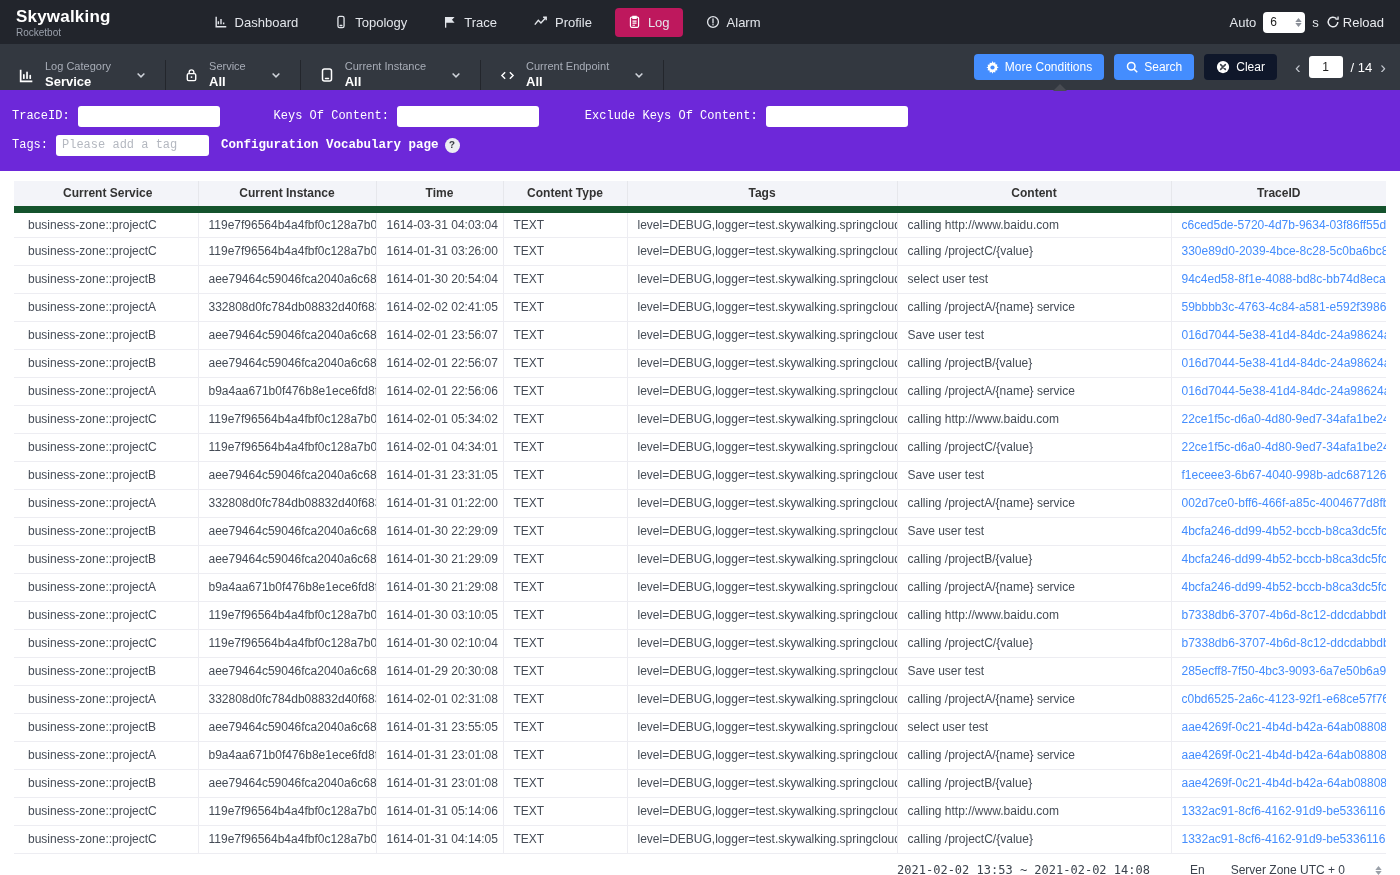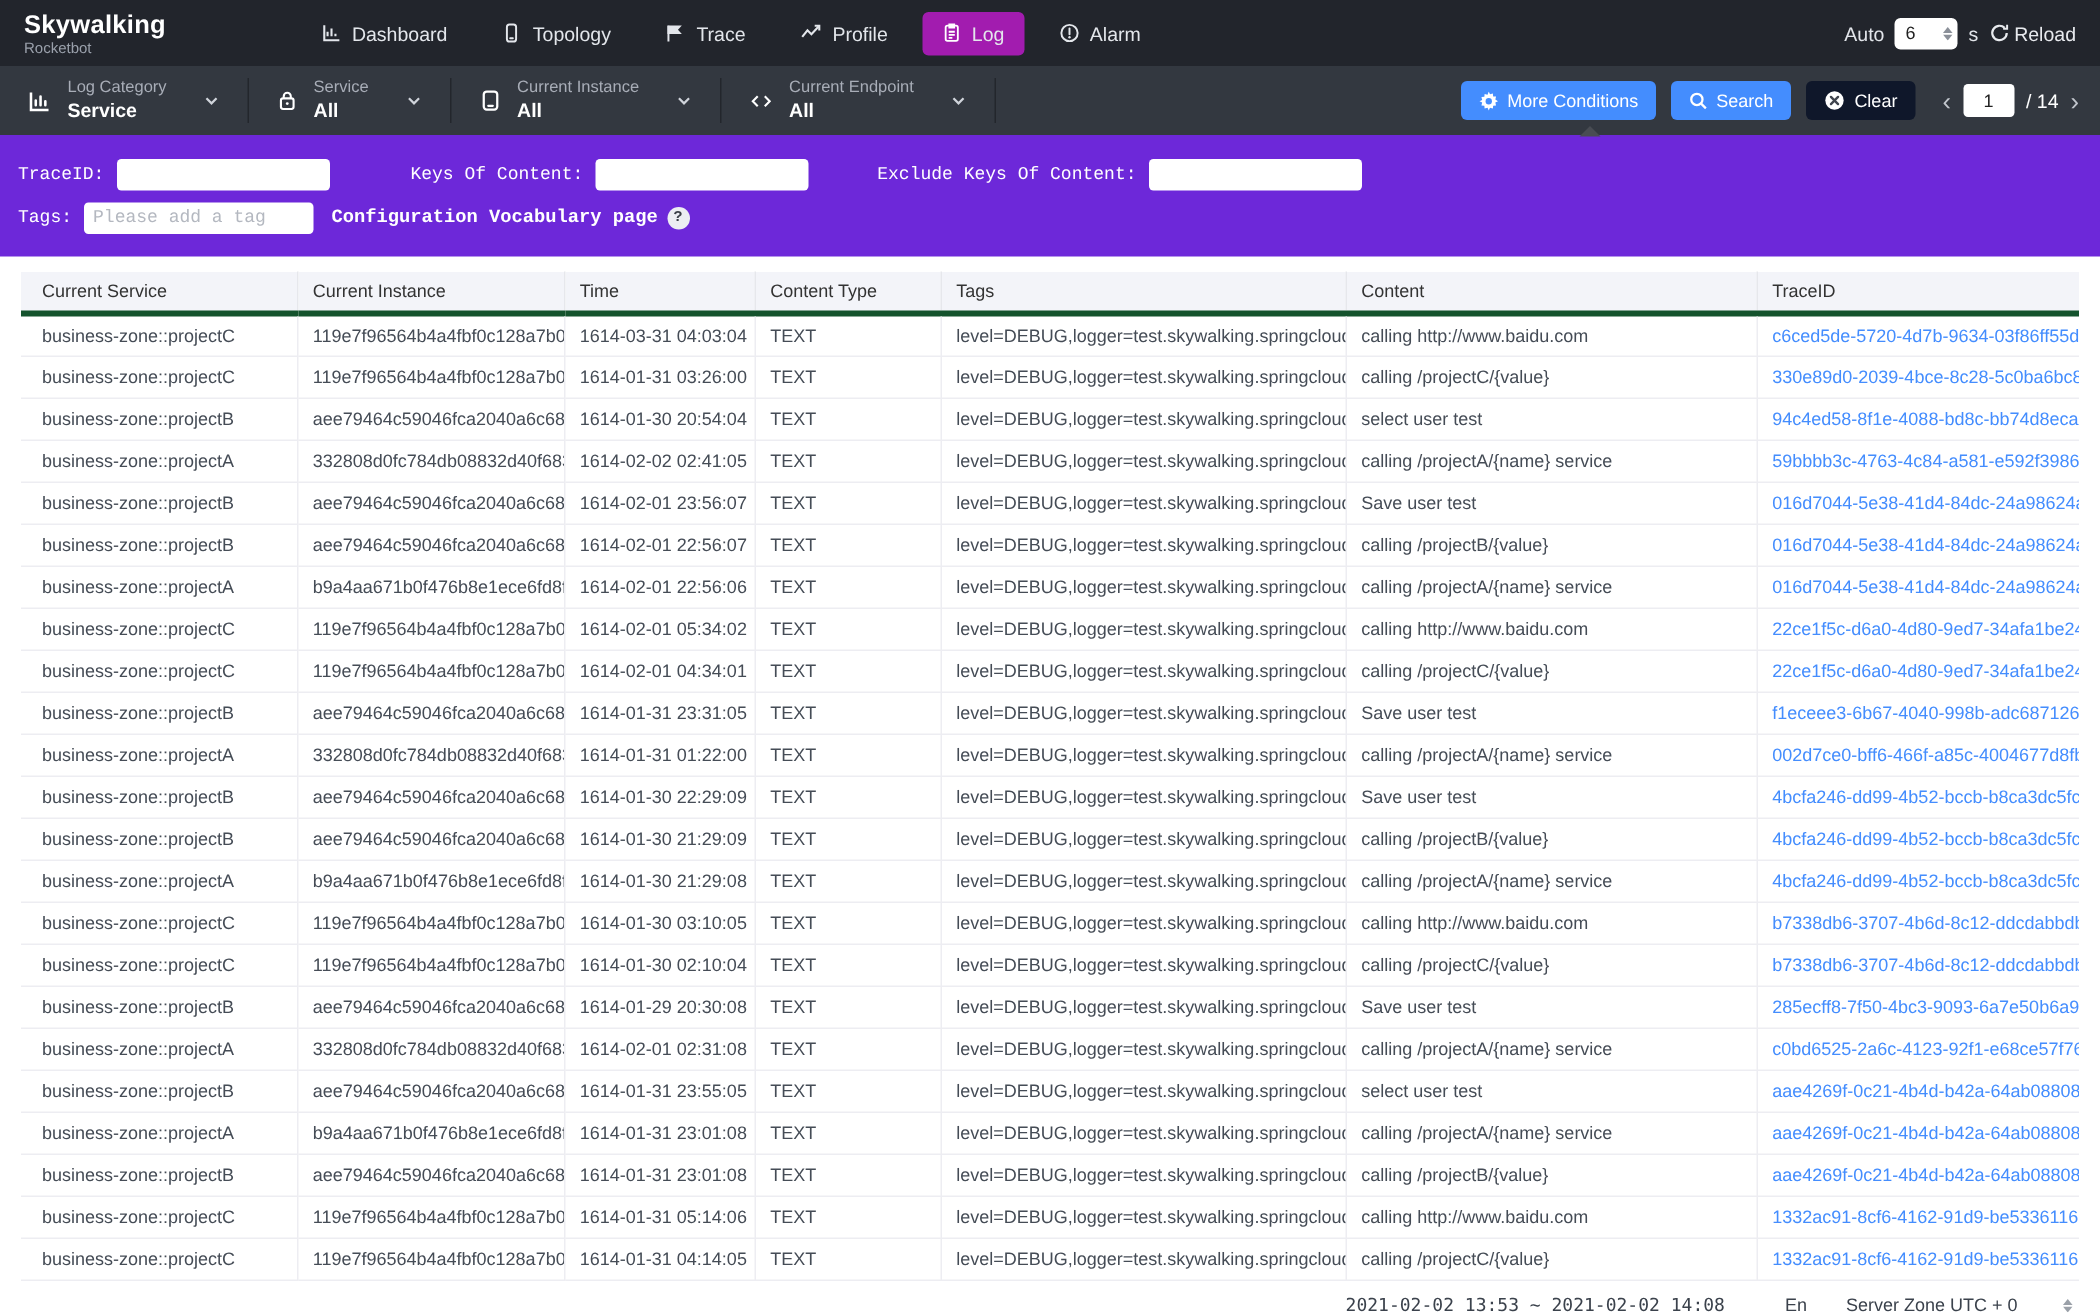--- a/index.html
+++ b/index.html
@@ -7,31 +7,31 @@
   body { font-family:"Liberation Sans", sans-serif; background:#fff; overflow:hidden; }
 
   
   .navbar { height:44px; background:#22252c; display:flex; align-items:center; padding:0 16px; color:#e8eaee; }
   .logo { margin-right:56px; cursor:pointer; }
   .logo-title { font-size:17px; font-weight:bold; color:#fff; letter-spacing:.2px; display:flex; align-items:flex-start;gap:20px; }
   .logo-moon { width:13px; height:13px; margin-left:1px; margin-top:0; }
   .logo-sub { font-size:10px; color:#9aa0ab; margin-top:0; }
   .nav-items { display:flex; align-items:center; gap:10px; flex:1; }
   .nav-item { display:flex; align-items:center; gap:7px; font-size:13px; color:#e3e6eb; padding:7px 13px; border-radius:4px; cursor:pointer; }
-  .nav-item.active { background:#a21caf; }
+  .nav-item.active { background:#be185d; }
   .nicon { display:flex; align-items:center; }
   .nicon svg { display:block; }
   .nav-right { display:flex; align-items:center; gap:7px; font-size:13px; color:#e3e6eb; }
   .auto-box { display:inline-flex; align-items:center; justify-content:space-between; width:42px; height:21px; background:#fff; border-radius:4px; padding:0 3px 0 7px; color:#222; font-size:12px; cursor:text; }
   .spin { display:flex; flex-direction:column; gap:1px; }
   .reload-btn { display:flex; align-items:center; gap:3px; background:none; border:none; color:#e8eaee; font-size:13px; cursor:pointer; font-family:inherit; }
 
   
   .toolbar { height:46px; background:#333840; display:flex; align-items:stretch; color:#fff; }
-  .selectors { display:flex; align-items:center; }
+  .selectors { display:flex; align-items:flex-end; }
   .selector { display:flex; align-items:center; gap:10px; padding:0 18px; border-right:1px solid #23262c; cursor:pointer; min-width:128px; }
   .selector:first-child { border-left:none; }
   .sel-text { display:flex; flex-direction:column; line-height:1.25; }
   .sel-label { font-size:11px; color:#a8adb7; }
   .sel-value { font-size:13px; color:#fff; font-weight:bold; }
   .sel-chevron { margin-left:14px; display:flex; }
   .toolbar-right { margin-left:auto; display:flex; align-items:center; gap:10px; padding-right:14px; }
   .btn { display:inline-flex; align-items:center; gap:6px; height:26px; padding:0 12px; border:none; border-radius:4px; font-size:12px; color:#fff; cursor:pointer; font-family:inherit; }
   .btn-blue { background:#448dfe; }
   .btn-dark { background:#0f172a; }
@@ -49,21 +49,21 @@
   .cond-gap { width:54px; }
   .cond-gap2 { width:46px; }
   .tags-input { width:153px; }
   .tags-input::placeholder { color:#b4b8c0; }
   .vocab-link { font-size:12.5px; font-weight:bold; color:#fff; margin-left:12px; cursor:pointer; }
   .help-icon { display:inline-flex; align-items:center; justify-content:center; width:15px; height:15px; border-radius:50%; background:#eceef2; color:#3a3f46; font-size:10px; font-weight:bold; margin-left:6px; cursor:pointer; }
 
   
   .table-wrap { padding:10px 14px 0 14px; }
   table { width:1372px; border-collapse:collapse; table-layout:fixed; }
-  th { height:28px; background:#f3f4f9; font-size:12px; font-weight:normal; color:#333; text-align:left; padding:0 10px; border-right:1px solid #e6e7ec; border-bottom:4px solid #14532d; white-space:nowrap; overflow:hidden; }
+  th { height:28px; background:#f3f4f9; font-size:12px; font-weight:bold; color:#333; text-align:center; padding:0 10px; border-right:1px solid #e6e7ec; border-bottom:7px solid #14532d; white-space:nowrap; overflow:hidden; }
   td { height:28px; font-size:12px; color:#454c56; padding:0 10px; border-right:1px solid #ededf2; border-bottom:1px solid #ededf2; white-space:nowrap; overflow:hidden; }
   th:first-child, td:first-child { padding-left:14px; }
   th:last-child, td:last-child { border-right:none; }
   tbody tr { cursor:pointer; }
   .trace-link { color:#448dfe; text-decoration:none; cursor:pointer; }
 
   
   .footer { height:33px; display:flex; align-items:center; justify-content:flex-end; gap:26px; padding-right:18px; color:#3b424c; }
   .time-range { font-family:"DejaVu Sans Mono", monospace; font-size:12px; }
   .lang { font-size:12px; cursor:pointer; margin-left:14px; }

